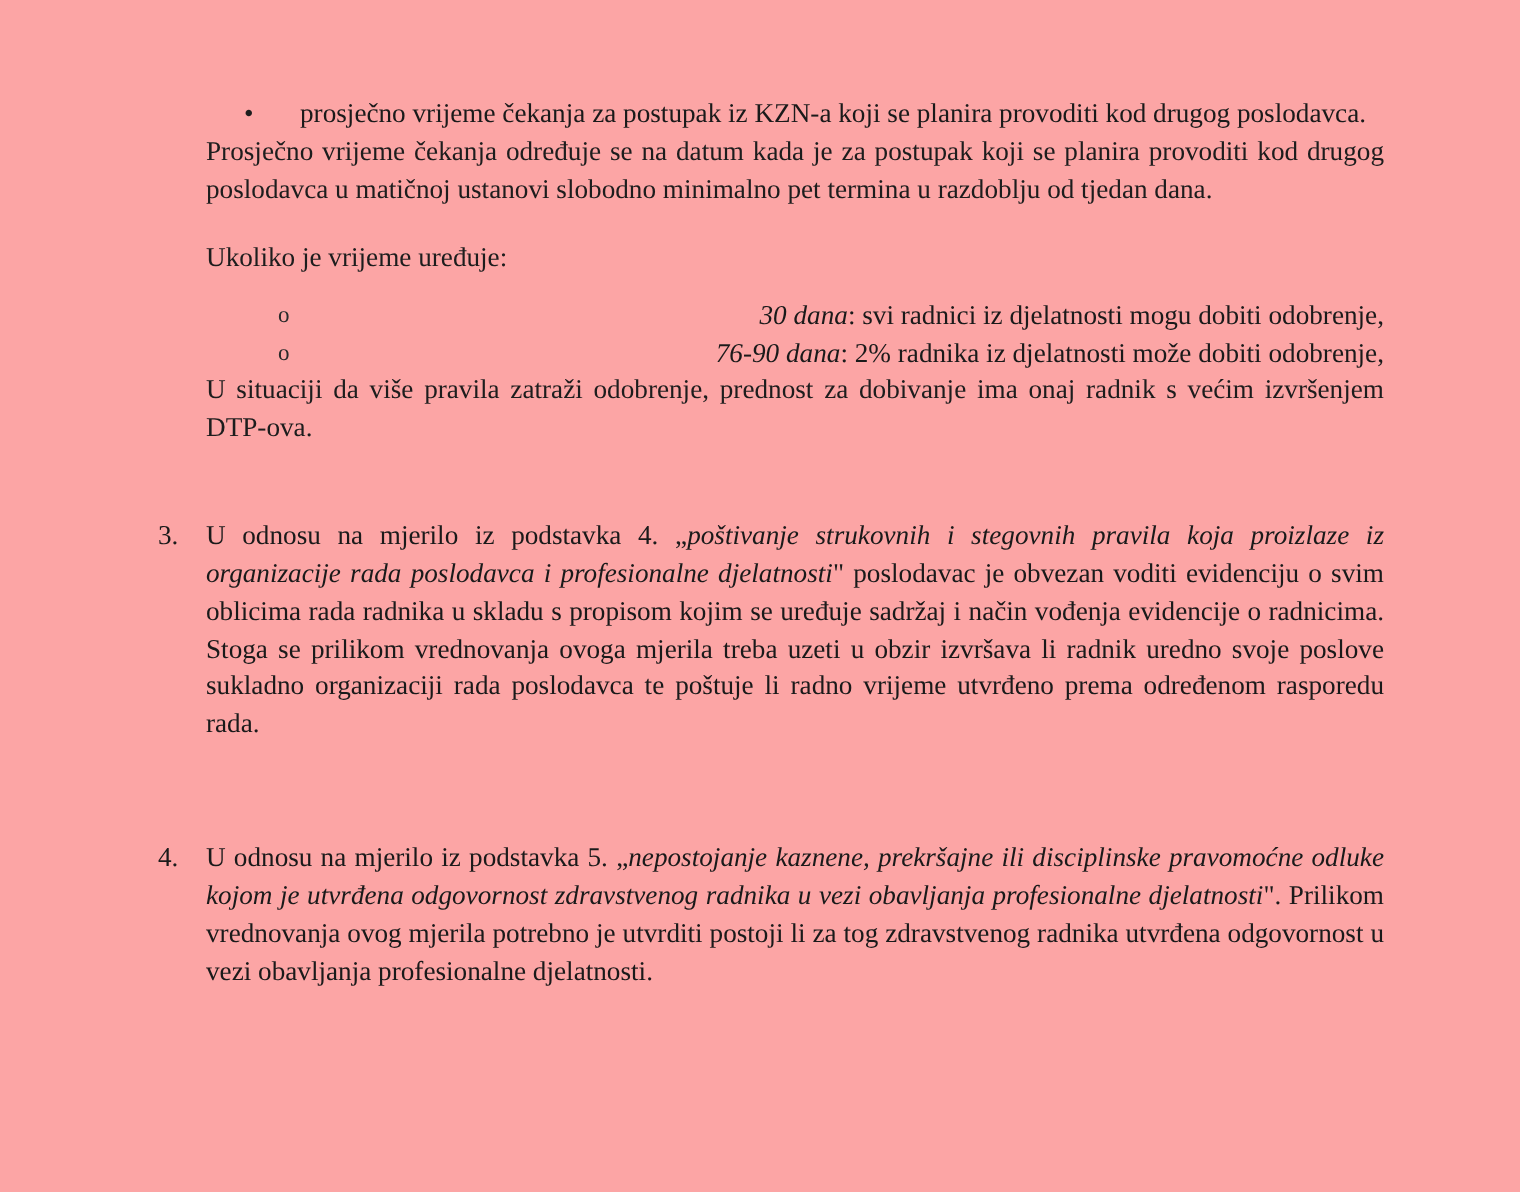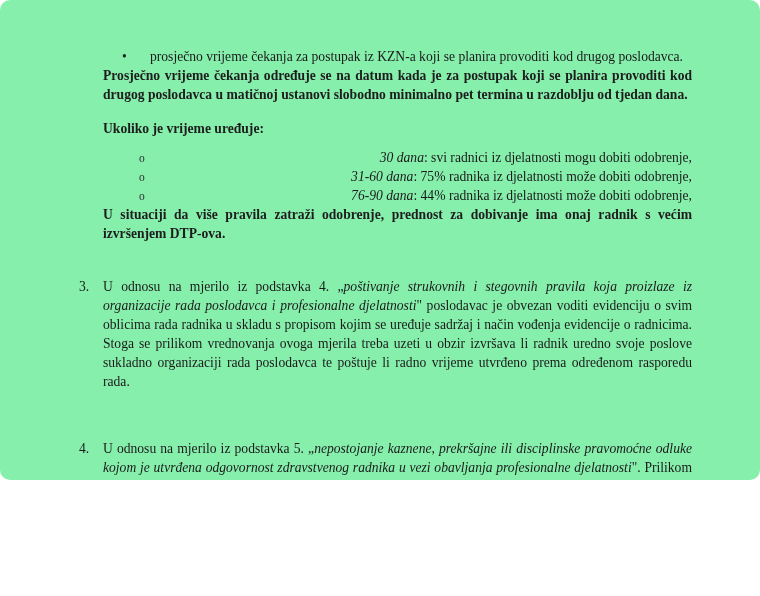--- a/index.html
+++ b/index.html
@@ -11,42 +11,40 @@
     width: 760px;
     height: 596px;
     font-family: "Liberation Serif", "DejaVu Serif", serif;
     color: #1a1a1a;
     -webkit-font-smoothing: antialiased;
   }
 
   .page {
     position: relative;
     width: 760px;
-    height: 480px;
-    background: #86efac;
+    height: 596px;
+    background: #fca5a5;
     overflow: hidden;
-    border-radius: 10px;
   }
 
   
   .content {
     position: absolute;
     left: 79px;
     top: 48px;
     width: 613px;
   }
 
   .para {
     font-size: 13.6px;
     line-height: 18.9px;
     text-align: justify;
     text-justify: inter-word;
     margin: 0;
     color: #1d1d1d;
-    font-weight: bold;
   }
 
   
   .disc-list {
     margin: 0;
     padding: 0;
     list-style: none;
   }
   .disc-item {
     position: relative;
@@ -142,24 +140,21 @@
 
     <p class="para block">Ukoliko je vrijeme uređuje:</p>
 
     <div class="gap-sm"></div>
 
     <ul class="circle-list">
       <li class="circle-item">
         <i>30 dana</i><span>: svi radnici iz djelatnosti mogu dobiti odobrenje,</span>
       </li>
       <li class="circle-item">
-        <i>31-60 dana</i><span>: 75% radnika iz djelatnosti može dobiti odobrenje,</span>
-      </li>
-      <li class="circle-item">
-        <i>76-90 dana</i><span>: 44% radnika iz djelatnosti može dobiti odobrenje,</span>
+        <i>76-90 dana</i><span>: 2% radnika iz djelatnosti može dobiti odobrenje,</span>
       </li>
     </ul>
 
     <p class="para block">U situaciji da više pravila zatraži odobrenje, prednost za dobivanje ima onaj radnik s većim izvršenjem DTP-ova.</p>
 
     <div class="gap-lg"></div>
 
     <p class="num-item">
       <span class="num">3.</span><span>U odnosu na mjerilo iz podstavka 4. </span><span class="q-open">„</span><i>poštivanje strukovnih i stegovnih pravila koja proizlaze iz organizacije rada poslodavca i profesionalne djelatnosti</i><span>"</span><span> poslodavac je obvezan voditi evidenciju o svim oblicima rada radnika u skladu s propisom kojim se uređuje sadržaj i način vođenja evidencije o radnicima. Stoga se prilikom vrednovanja ovoga mjerila treba uzeti u obzir izvršava li radnik uredno svoje poslove sukladno organizaciji rada poslodavca te poštuje li radno vrijeme utvrđeno prema određenom rasporedu rada.</span>
     </p>

